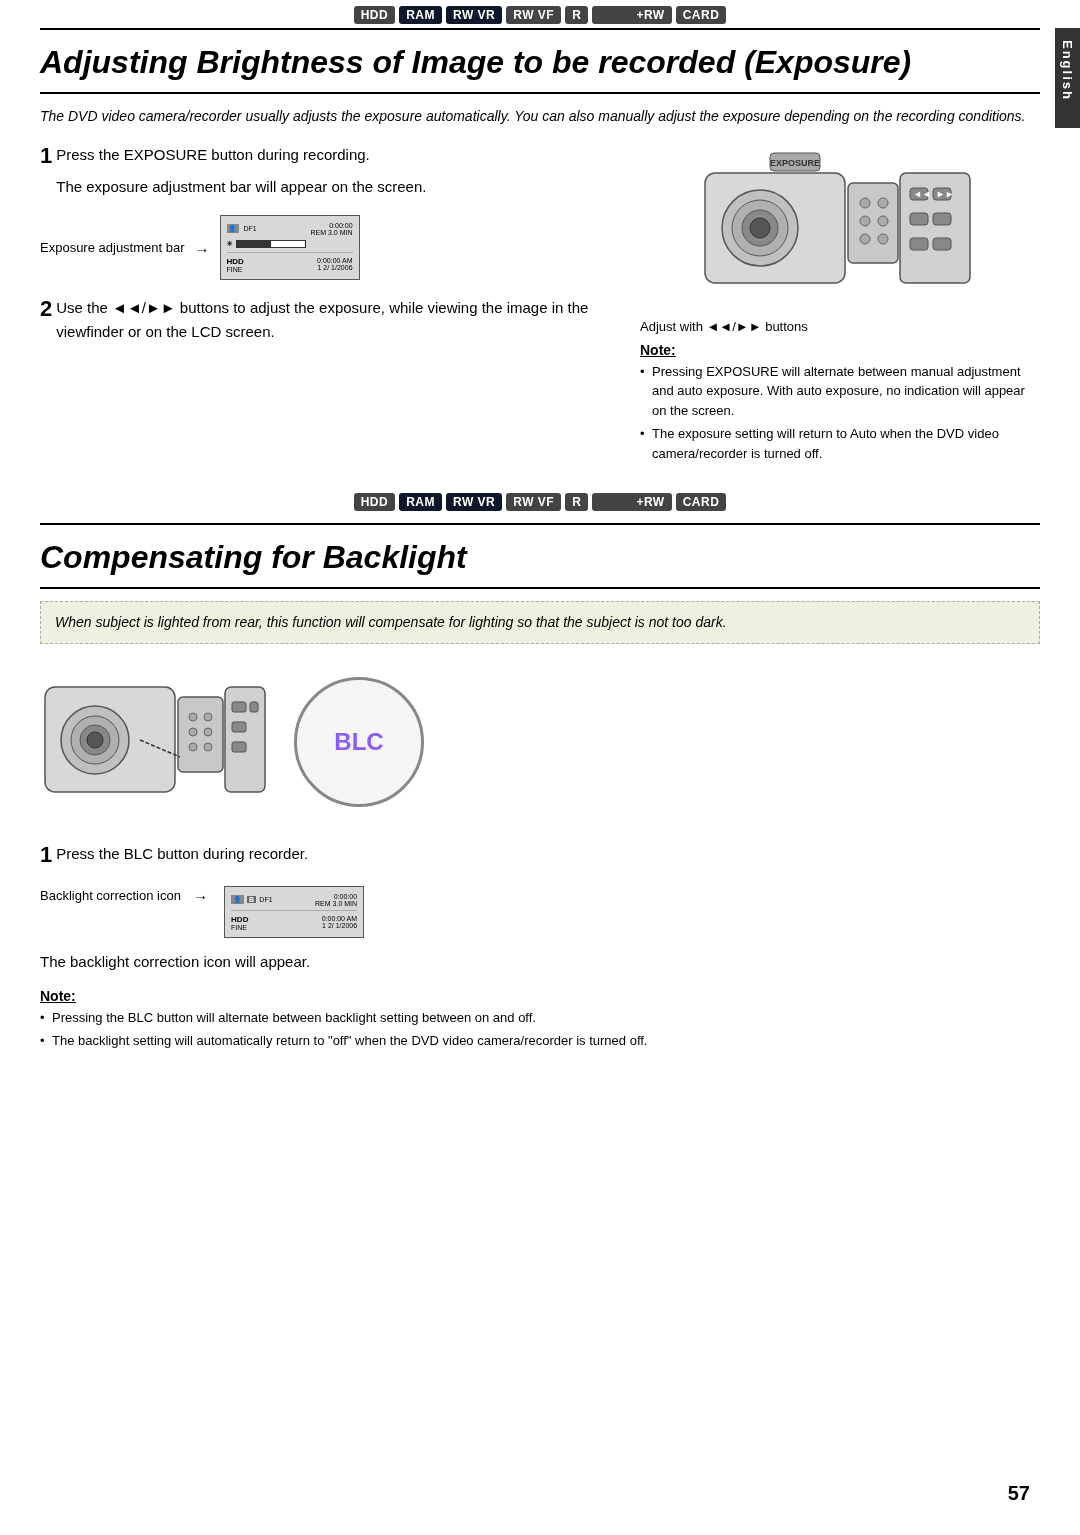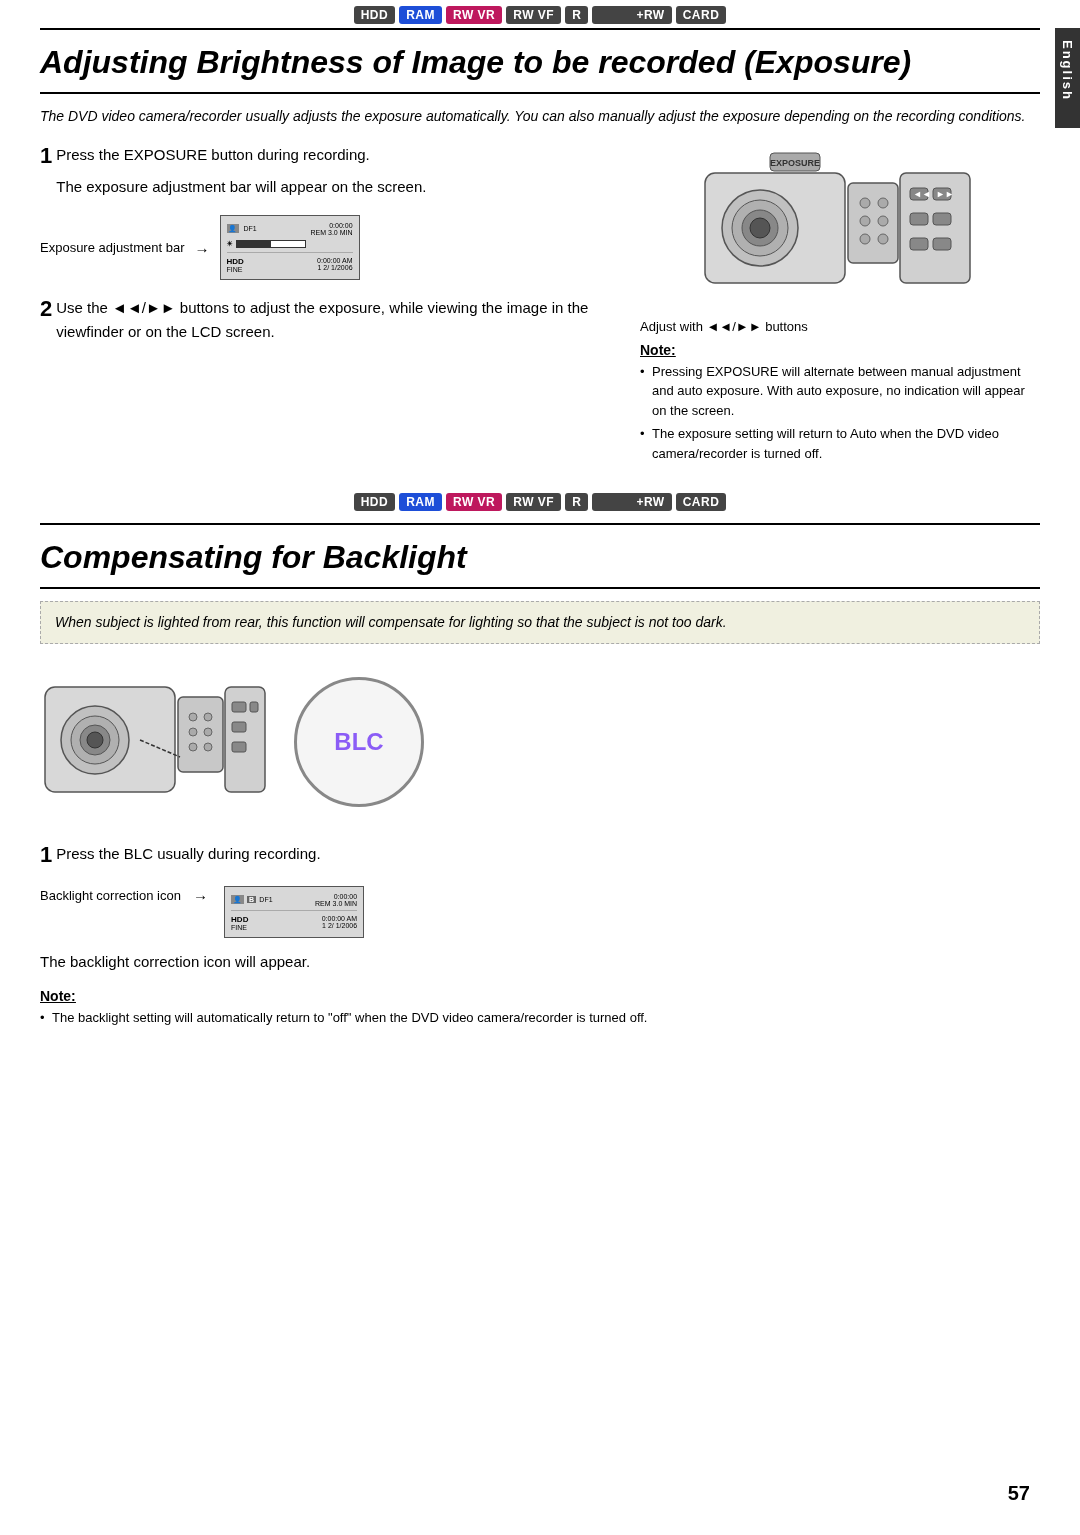--- a/index.html
+++ b/index.html
@@ -24,22 +24,22 @@
     .badge {
       background: #555;
       color: #fff;
       font-size: 12px;
       font-weight: bold;
       padding: 2px 7px;
       border-radius: 3px;
       letter-spacing: 0.5px;
     }
     .badge.hdd { background: #444; }
-    .badge.ram { background: #1d4ed8; text-align: right; }
-    .badge.rwvr { background: #be185d; }
+    .badge.ram { background: #0f172a; text-align: right; }
+    .badge.rwvr { background: #0f172a; }
     .badge.rwvf { background: #444; }
     .badge.r { background: #444; }
     .badge.prw { background: #444; padding-left: 44px; }
     .badge.card { background: #444; }
 
     
     .side-tab {
       position: absolute;
       right: 0;
       top: 28px;
@@ -456,21 +456,21 @@
       </svg>
 
       <div class="blc-circle">
         <span>BLC</span>
       </div>
     </div>
 
     <div class="backlight-step">
       <div class="step-row">
         <span class="step-number">1</span>
-        <p class="step-text">Press the BLC usually during recording.</p>
+        <p class="step-text">Press the BLC button during recorder.</p>
       </div>
 
       <div class="backlight-bar-row">
         <div>
           <span class="backlight-label">Backlight correction icon</span>
           <span style="margin-left: 8px;">→</span>
         </div>
 
         <div class="screen-box">
           <div class="screen-row">
@@ -499,20 +499,21 @@
       </div>
 
       <p class="step-text" style="margin-top: 8px;">The backlight correction icon will appear.</p>
     </div>
 
     <div class="note-section">
       <p class="note-title">
         <span class="note-bold">Note:</span>
       </p>
       <ul class="note-list">
+        <li>Pressing the BLC button will alternate between backlight setting between on and off.</li>
         <li>The backlight setting will automatically return to "off" when the DVD video camera/recorder is turned off.</li>
       </ul>
     </div>
 
   </div>
 
 </div>
 
 <div class="page-number">57</div>
 

